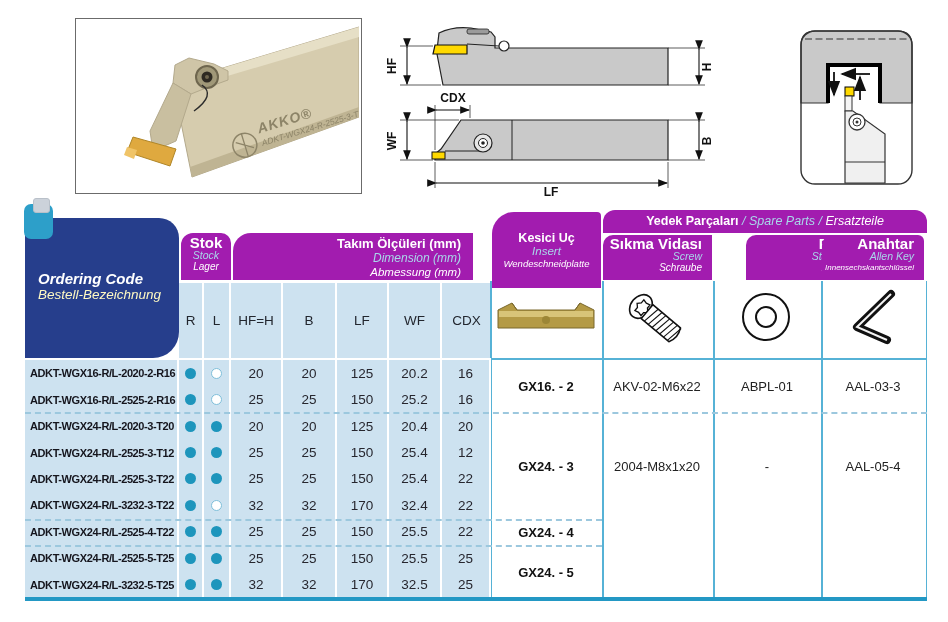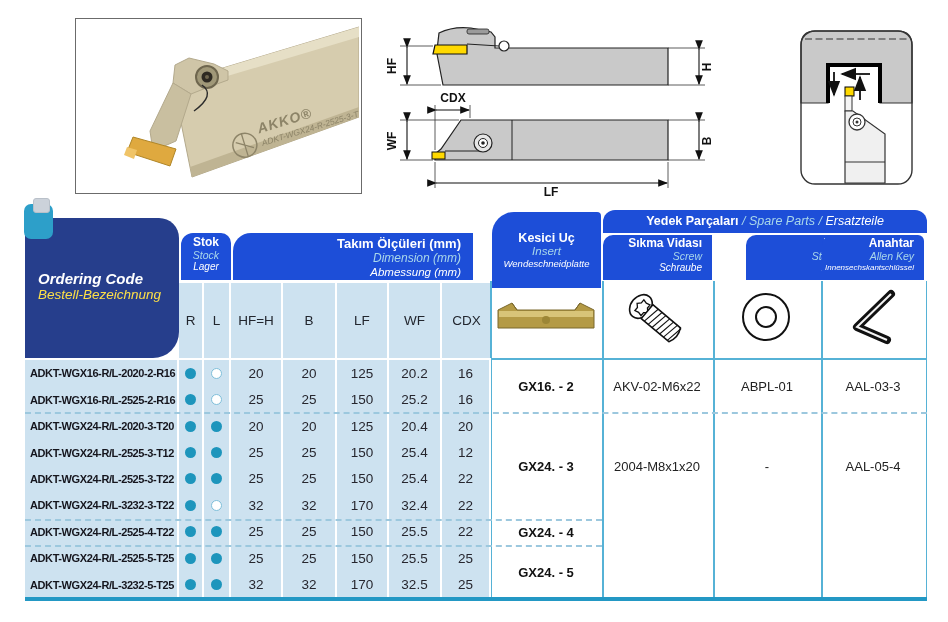--- a/index.html
+++ b/index.html
@@ -8,36 +8,36 @@
   .abs{position:absolute;}
 
   
   .photo-card{left:75px;top:18px;width:285px;height:174px;border:1px solid #6b6b6b;background:#fff;}
 
   
   .tab-notch{left:33px;top:198px;width:15px;height:13px;background:#ccd2da;border:1px solid #b9c0c9;border-radius:3px;z-index:5;}
   .tab{left:24px;top:204px;width:29px;height:35px;background:#2d9fc9;border-radius:7px;z-index:4;}
 
   
-  .hdr-teal{background:#1d4ed8;color:#fff;}
+  .hdr-teal{background:#a21caf;color:#fff;}
   .code-box{left:25px;top:218px;width:154px;height:140px;background:#263e8c;
             border-radius:10px 20px 26px 0;z-index:3;padding:52px 0 0 13px;box-sizing:border-box;color:#fff;}
   .code-box .l1{font-size:15.5px;font-weight:bold;line-height:17px;}
   .code-box .l2{font-size:15px;font-weight:bold;font-style:italic;line-height:17px;}
-  .code-box .l3{font-size:13.5px;font-style:italic;line-height:16px;color:#fde047;}
+  .code-box .l3{font-size:13.5px;font-style:italic;line-height:16px;color:#fef9c3;}
 
   .stok-box{left:181px;top:233px;width:50px;height:47px;border-radius:12px 10px 0 0;text-align:center;padding-top:3px;box-sizing:border-box;}
   .dim-box{left:233px;top:233px;width:240px;height:47px;border-radius:18px 0 0 0;text-align:right;padding:3px 12px 0 0;box-sizing:border-box;}
   .kes-box{left:492px;top:212px;width:109px;height:76px;border-radius:22px 4px 0 0;text-align:center;padding-top:19px;box-sizing:border-box;}
   .yedek-band{left:603px;top:210px;width:324px;height:23px;border-radius:12px 12px 0 0;text-align:center;line-height:23px;font-size:12.5px;}
   .screw-box{left:603px;top:235px;width:109px;height:45px;border-radius:10px 0 0 0;text-align:right;padding:2px 10px 0 0;box-sizing:border-box;}
   .ring-box{left:714px;top:235px;width:106px;height:45px;border-radius:10px 0 0 0;text-align:right;padding:2px 10px 0 0;box-sizing:border-box;margin-left:32px;}
   .key-box{left:822px;top:235px;width:102px;height:45px;border-radius:10px 6px 0 0;text-align:right;padding:2px 10px 0 0;box-sizing:border-box;}
 
-  .h-tr{font-weight:bold;font-size:12px;line-height:13px;}
+  .h-tr{font-weight:bold;font-size:15px;line-height:13px;}
   .h-en{font-style:italic;font-size:10.5px;line-height:12px;color:#a9d7ea;}
   .h-de{font-style:italic;font-size:10px;line-height:12px;}
   .dim-box .h-tr{font-size:13px;line-height:15px;}
   .dim-box .h-en{font-size:12px;line-height:14px;}
   .dim-box .h-de{font-size:11.5px;line-height:14px;}
   .kes-box .h-tr{font-size:12.5px;line-height:14px;}
   .kes-box .h-en{font-size:11.5px;line-height:13px;}
   .kes-box .h-de{font-size:9.5px;line-height:12px;}
   .key-box .h-de{font-size:8px;}
   .yedek-band .b{font-weight:bold;}

